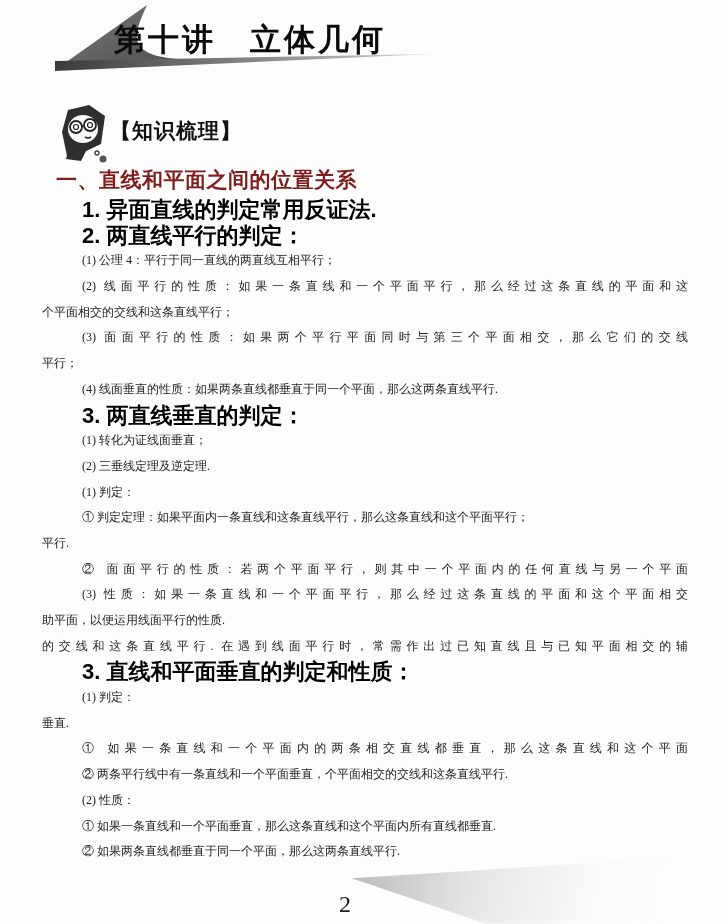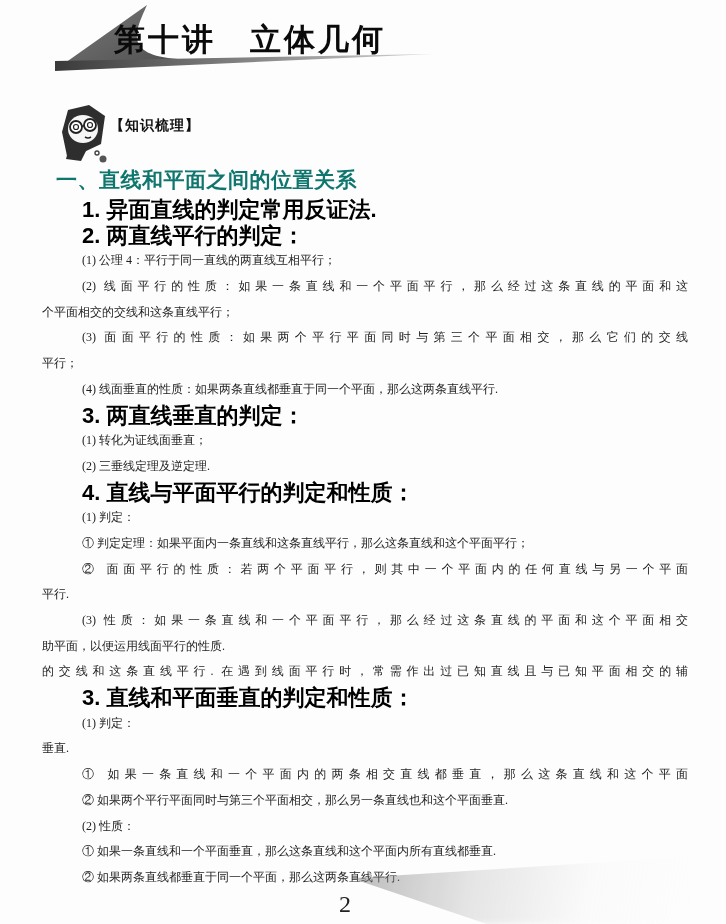--- a/index.html
+++ b/index.html
@@ -15,28 +15,28 @@
     position:absolute; left:64px; top:17px;
     font-family:"Liberation Sans","DejaVu Sans",sans-serif;
     font-weight:900; font-size:31px; letter-spacing:3px; color:#0a0a0a;
     white-space:nowrap;
   }
   
   .kh-icon { position:absolute; left:56px; top:104px; width:56px; height:64px; }
   .kh-label {
     position:absolute; left:110px; top:117px;
     font-family:"Liberation Sans","DejaVu Sans",sans-serif;
-    font-weight:bold; font-size:14px; color:#111; letter-spacing:1px;
+    font-weight:bold; font-size:21px; color:#111; letter-spacing:1px;
     white-space:nowrap;
   }
   
   .sec-heading {
     position:absolute; left:56px; top:166px; margin:0;
     font-family:"Liberation Sans","DejaVu Sans",sans-serif;
-    font-weight:bold; font-size:21px; color:#0f766e; letter-spacing:0.5px;
+    font-weight:bold; font-size:21px; color:#7f1d1d; letter-spacing:0.5px;
     white-space:nowrap;
   }
   .content { position:absolute; left:42px; top:197px; width:646px; }
   .line {
     font-size:12px; line-height:25.7px; height:25.7px;
     white-space:nowrap; color:#1d1d1d;
   }
   .line.indent { padding-left:40px; }
   .line.fill { text-align:justify; text-align-last:justify; white-space:normal; overflow:hidden; }
   .line.bold {
@@ -108,33 +108,32 @@
       <div class="line bold indent">2. 两直线平行的判定：</div>
       <div class="line indent">(1) 公理 4：平行于同一直线的两直线互相平行；</div>
       <div class="line indent fill">(2) 线面平行的性质：如果一条直线和一个平面平行，那么经过这条直线的平面和这</div>
       <div class="line">个平面相交的交线和这条直线平行；</div>
       <div class="line indent fill">(3) 面面平行的性质：如果两个平行平面同时与第三个平面相交，那么它们的交线</div>
       <div class="line">平行；</div>
       <div class="line indent">(4) 线面垂直的性质：如果两条直线都垂直于同一个平面，那么这两条直线平行.</div>
       <div class="line bold indent">3. 两直线垂直的判定：</div>
       <div class="line indent">(1) 转化为证线面垂直；</div>
       <div class="line indent">(2) 三垂线定理及逆定理.</div>
-      <div class="line bold indent">4. 直线与平面平行的判定和性质：</div>
       <div class="line indent">(1) 判定：</div>
       <div class="line indent">① 判定定理：如果平面内一条直线和这条直线平行，那么这条直线和这个平面平行；</div>
+      <div class="line">平行.</div>
       <div class="line indent fill">② 面面平行的性质：若两个平面平行，则其中一个平面内的任何直线与另一个平面</div>
-      <div class="line">平行.</div>
       <div class="line indent fill">(3) 性质：如果一条直线和一个平面平行，那么经过这条直线的平面和这个平面相交</div>
       <div class="line">助平面，以便运用线面平行的性质.</div>
       <div class="line fill">的交线和这条直线平行. 在遇到线面平行时，常需作出过已知直线且与已知平面相交的辅</div>
       <div class="line bold indent">3. 直线和平面垂直的判定和性质：</div>
       <div class="line indent">(1) 判定：</div>
       <div class="line">垂直.</div>
       <div class="line indent fill">① 如果一条直线和一个平面内的两条相交直线都垂直，那么这条直线和这个平面</div>
-      <div class="line indent">② 如果两个平行平面同时与第三个平面相交，那么另一条直线也和这个平面垂直.</div>
+      <div class="line indent">② 两条平行线中有一条直线和一个平面垂直，个平面相交的交线和这条直线平行.</div>
       <div class="line indent">(2) 性质：</div>
       <div class="line indent">① 如果一条直线和一个平面垂直，那么这条直线和这个平面内所有直线都垂直.</div>
       <div class="line indent">② 如果两条直线都垂直于同一个平面，那么这两条直线平行.</div>
     </div>
 
   <div class="scan-shadow"></div>
 
   <div class="pagenum">2</div>
 
 </div>

